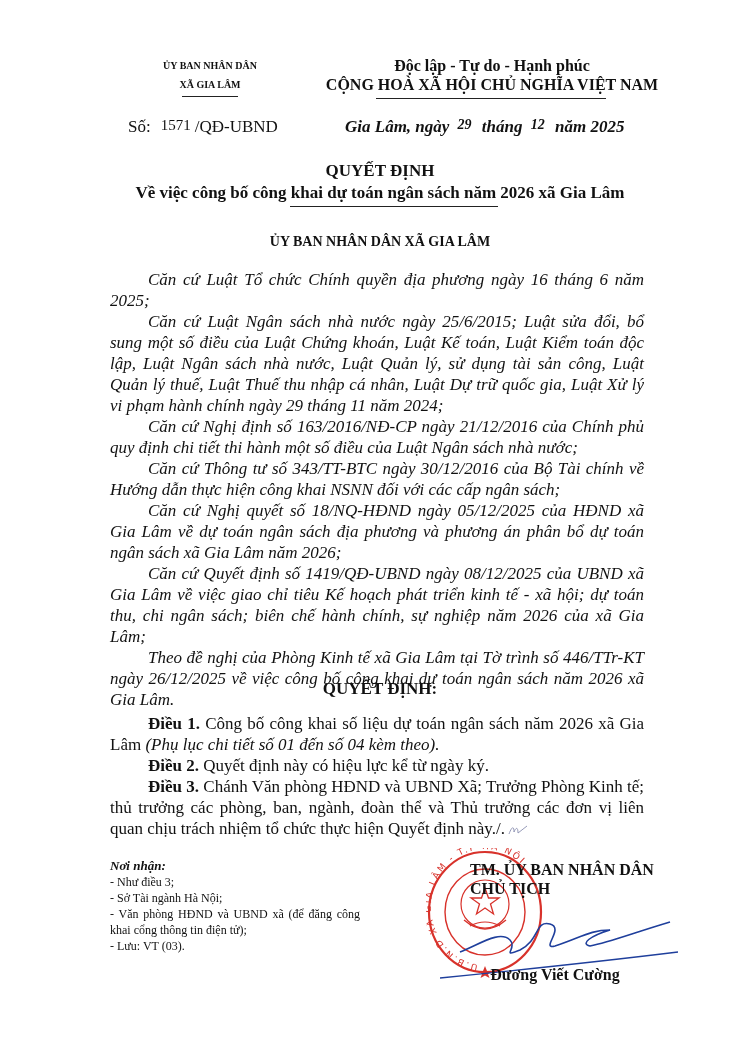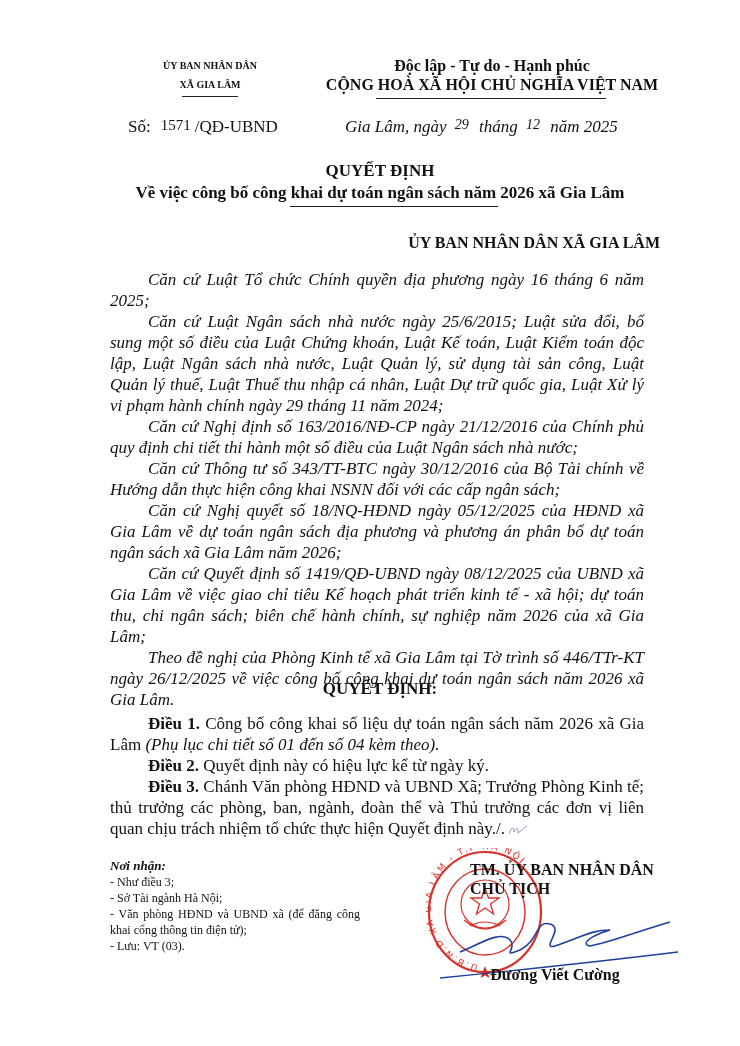--- a/index.html
+++ b/index.html
@@ -13,26 +13,26 @@
   .ital { font-style: italic; }
 
   
   .hdr-left { left: 110px; top: 56px; width: 200px; text-align: center; font-weight: bold; font-size: 10px; line-height: 19px; }
   .hdr-right { left: 322px; top: 56px; width: 340px; text-align: center; font-weight: bold; font-size: 16px; line-height: 19px; }
   .hdr-line-left { left: 182px; top: 96px; width: 56px; height: 1px; background: #222; }
   .hdr-line-right { left: 376px; top: 98px; width: 230px; height: 1px; background: #222; }
 
   .so-line { left: 128px; top: 117px; font-size: 17px; }
   .so-line .num { font-size: 15px; position: relative; top: -2px; margin: 0 4px 2px 10px; text-align: center; }
-  .date-line { left: 345px; top: 117px; font-size: 17px; font-style: italic; }
+  .date-line { left: 345px; top: 117px; font-size: 17px; font-style: italic; font-weight: bold; }
   .date-line .hw { font-size: 14px; position: relative; top: -3px; margin: 0 6px 0 4px; }
 
   .title { left: 100px; top: 160px; width: 560px; text-align: center; font-weight: bold; font-size: 17px; line-height: 22px; }
   .title-line { left: 290px; top: 206px; width: 208px; height: 1px; background: #222; }
-  .authority { left: 100px; top: 234px; width: 560px; text-align: right; font-weight: bold; font-size: 16px; }
+  .authority { left: 100px; top: 234px; width: 560px; text-align: center; font-weight: bold; font-size: 14px; }
 
   .body-text {
     left: 110px; width: 534px; font-size: 17px; line-height: 21px;
     text-align: justify;
   }
   .para { margin: 0; text-indent: 38px; }
   .preamble { top: 269px; font-style: italic; }
 
   .decide-head { left: 100px; top: 679px; width: 560px; text-align: center; font-weight: bold; font-size: 17px; }
   .articles { top: 713px; }

